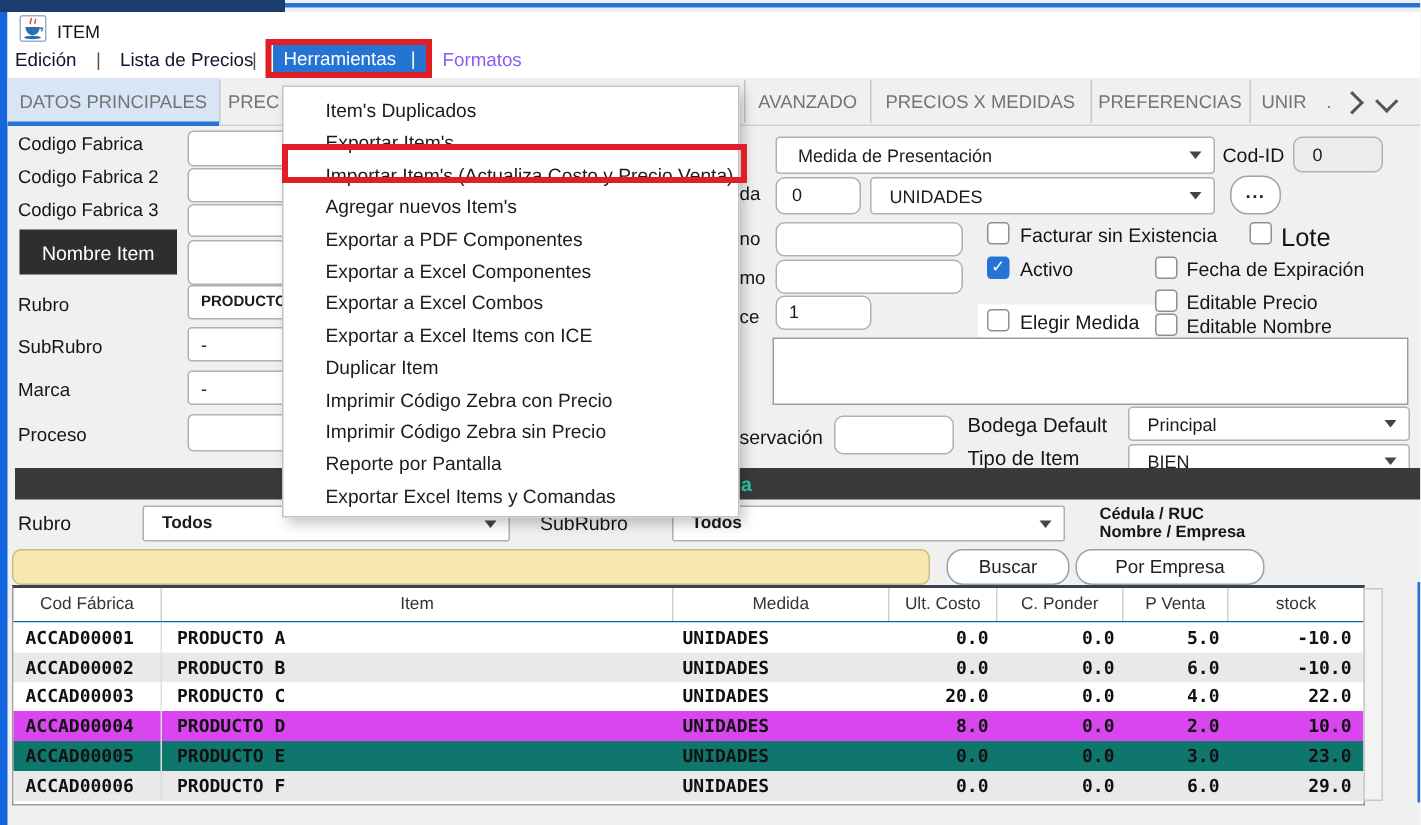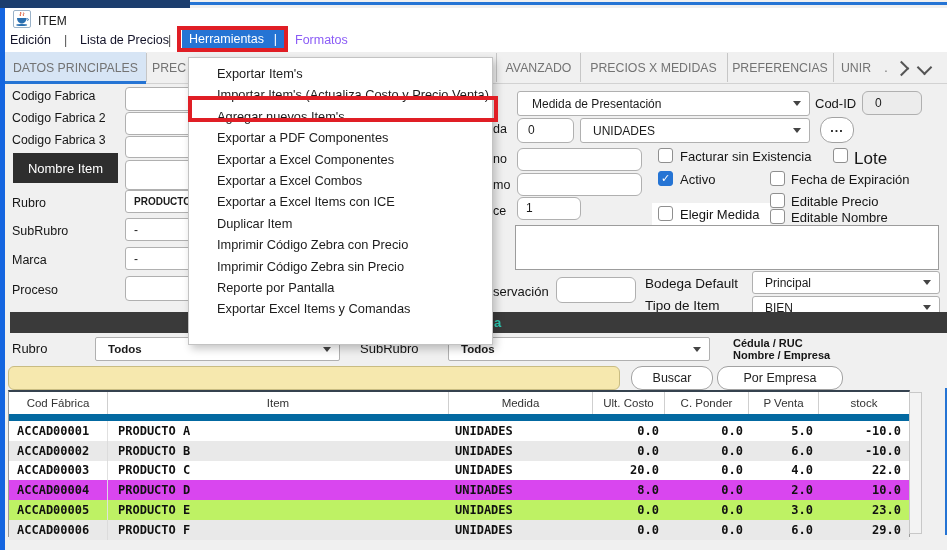--- a/index.html
+++ b/index.html
@@ -182,21 +182,21 @@
 
   <div class="abs" style="left:8px;top:366px;width:612px;height:24px;background:#f6e8ae;border:1px solid #c9bc82;border-radius:6px;box-sizing:border-box"></div>
   <div class="btnp" style="left:631px;top:366px;width:82px;height:24px">
     <span>Buscar</span>
   </div>
   <div class="btnp" style="left:717px;top:366px;width:126px;height:24px">
     <span>Por Empresa</span>
   </div>
 
   <div class="abs" style="left:8px;top:390px;width:900px;height:144px;background:#fff;border:1px solid #9a9a9a;border-top:2px solid #35424f;box-sizing:content-box">
-    <div style="display:flex;border-bottom:7px solid #0369a1">
+    <div style="display:flex;border-bottom:1px solid #0369a1">
       <div class="thead-cell" style="width:99px">Cod Fábrica</div>
       <div class="thead-cell" style="width:341px">Item</div>
       <div class="thead-cell" style="width:144px">Medida</div>
       <div class="thead-cell" style="width:72px">Ult. Costo</div>
       <div class="thead-cell" style="width:84px">C. Ponder</div>
       <div class="thead-cell" style="width:70px">P Venta</div>
       <div class="thead-cell" style="width:90px;border-right:none">stock</div>
     </div>
     <div class="trow" style="background:#fff">
       <div class="tcell" style="width:99px;padding-left:8px;border-right:1px solid #e0e0e0">ACCAD00001</div>
@@ -227,21 +227,21 @@
     </div>
     <div class="trow" style="background:#d946ef">
       <div class="tcell" style="width:99px;padding-left:8px;border-right:1px solid #dcdcdc">ACCAD00004</div>
       <div class="tcell" style="width:341px;padding-left:10px">PRODUCTO D</div>
       <div class="tcell" style="width:144px;padding-left:6px">UNIDADES</div>
       <div class="tcell num" style="width:72px">8.0</div>
       <div class="tcell num" style="width:84px">0.0</div>
       <div class="tcell num" style="width:70px">2.0</div>
       <div class="tcell num" style="width:90px;padding-right:8px">10.0</div>
     </div>
-    <div class="trow" style="background:#bef264">
+    <div class="trow" style="background:#0f766e">
       <div class="tcell" style="width:99px;padding-left:8px;border-right:1px solid #e0e0e0">ACCAD00005</div>
       <div class="tcell" style="width:341px;padding-left:10px">PRODUCTO E</div>
       <div class="tcell" style="width:144px;padding-left:6px">UNIDADES</div>
       <div class="tcell num" style="width:72px">0.0</div>
       <div class="tcell num" style="width:84px">0.0</div>
       <div class="tcell num" style="width:70px">3.0</div>
       <div class="tcell num" style="width:90px;padding-right:8px">23.0</div>
     </div>
     <div class="trow" style="background:#e9e9e9">
       <div class="tcell" style="width:99px;padding-left:8px;border-right:1px solid #dcdcdc">ACCAD00006</div>
@@ -249,20 +249,21 @@
       <div class="tcell" style="width:144px;padding-left:6px">UNIDADES</div>
       <div class="tcell num" style="width:72px">0.0</div>
       <div class="tcell num" style="width:84px">0.0</div>
       <div class="tcell num" style="width:70px">6.0</div>
       <div class="tcell num" style="width:90px;padding-right:8px">29.0</div>
     </div>
   </div>
   <div class="abs" style="left:909px;top:392px;width:13px;height:142px;background:#f3f3f3;border:1px solid #c8c8c8;box-sizing:border-box"></div>
 
   <div class="menu">
+    <div class="menu-item">Item's Duplicados</div>
     <div class="menu-item">Exportar Item's</div>
     <div class="menu-item">Importar Item's (Actualiza Costo y Precio Venta)</div>
     <div class="menu-item">Agregar nuevos Item's</div>
     <div class="menu-item">Exportar a PDF Componentes</div>
     <div class="menu-item">Exportar a Excel Componentes</div>
     <div class="menu-item">Exportar a Excel Combos</div>
     <div class="menu-item">Exportar a Excel Items con ICE</div>
     <div class="menu-item">Duplicar Item</div>
     <div class="menu-item">Imprimir Código Zebra con Precio</div>
     <div class="menu-item">Imprimir Código Zebra sin Precio</div>

